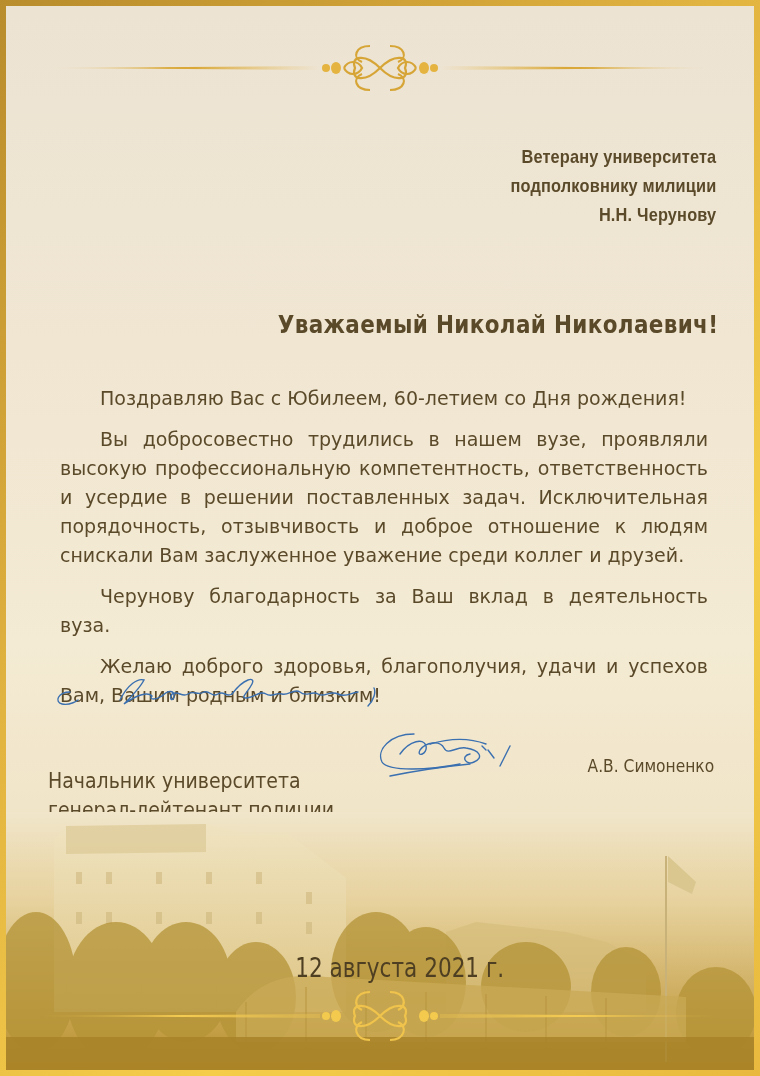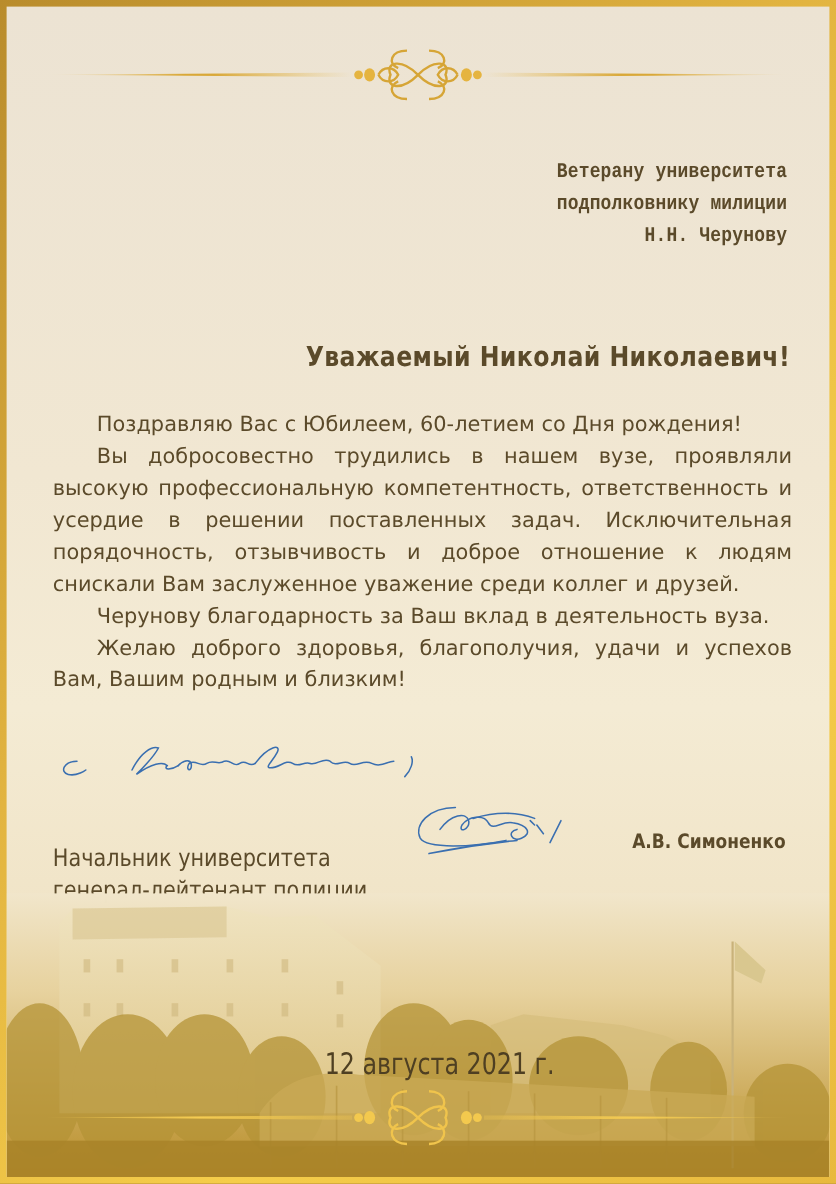--- a/index.html
+++ b/index.html
@@ -19,52 +19,52 @@
   }
   
   .ornament { position: absolute; left: 24px; width: 700px; height: 60px; }
   .ornament.top { top: 32px; }
   .ornament.bottom { top: 980px; }
   .ornament svg { width: 100%; height: 100%; }
 
   .recipient {
     position: absolute; right: 38px; top: 136px; text-align: right;
     color: #5b4a2a; font-weight: bold; font-size: 19px; line-height: 29px;
-    font-family: Liberation Mono, monospace; letter-spacing: 0.2px;
+    font-family: Liberation Sans, sans-serif; letter-spacing: 0.2px;
   }
   .recipient div { transform: scaleX(0.86); transform-origin: right center; }
 
   .salutation {
     position: absolute; left: 0; right: 0; top: 304px; text-align: right;
     font-family: "DejaVu Sans", sans-serif; font-weight: bold; font-size: 25px;
     color: #5b4a2a; letter-spacing: 0.4px;
   }
   .salutation span { display: inline-block; transform: scaleX(0.86); }
 
   .body-text {
     position: absolute; left: 42px; width: 672px; top: 366px;
     color: #5b4a2a; font-size: 19px; line-height: 29px;
     font-family: "DejaVu Sans", sans-serif;
   }
-  .body-text p { margin: 0; text-align: justify; text-indent: 40px; }
+  .body-text p { margin: 12px; text-align: justify; text-indent: 40px; }
   .body-text p.last-left { text-align-last: left; }
 
   .closing-sign {
     position: absolute; left: 42px; top: 664px; width: 360px; height: 44px;
   }
   .signer-title {
     position: absolute; left: 42px; top: 760px;
     color: #5b4a2a; font-weight: normal; font-size: 22px; line-height: 29px;
     font-family: "DejaVu Sans", sans-serif;
   }
   .signer-title div { transform: scaleX(0.86); transform-origin: left center; }
   .signature { position: absolute; left: 364px; top: 714px; width: 160px; height: 72px; }
   .signer-name {
     position: absolute; right: 40px; top: 749px;
-    color: #5b4a2a; font-weight: bold; font-size: 18px;
+    color: #5b4a2a; font-weight: normal; font-size: 18px;
     font-family: "DejaVu Sans", sans-serif;
   }
   .signer-name span { display: inline-block; transform: scaleX(0.86); transform-origin: right center; }
 
   .photo { position: absolute; left: 0; top: 806px; width: 748px; height: 258px; }
   .date {
     position: absolute; left: 0; right: 0; top: 946px; text-align: center;
     color: #4e3f22; font-size: 27px; font-family: "DejaVu Sans", sans-serif; padding-left: 39px;
   }
   .date span { display: inline-block; transform: scaleX(0.8); }

